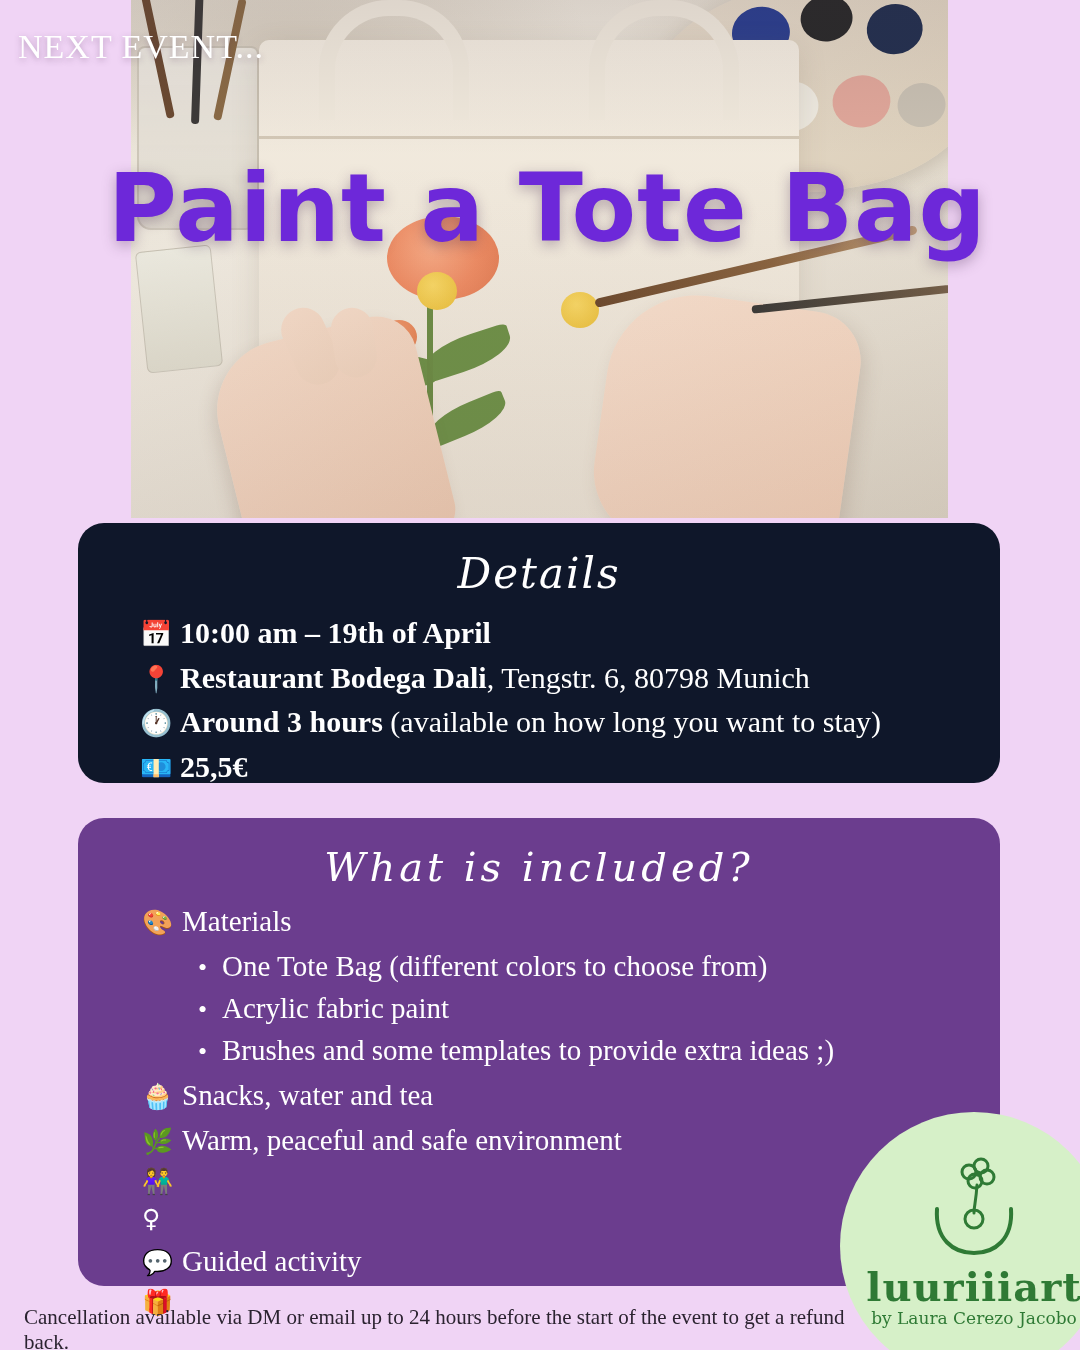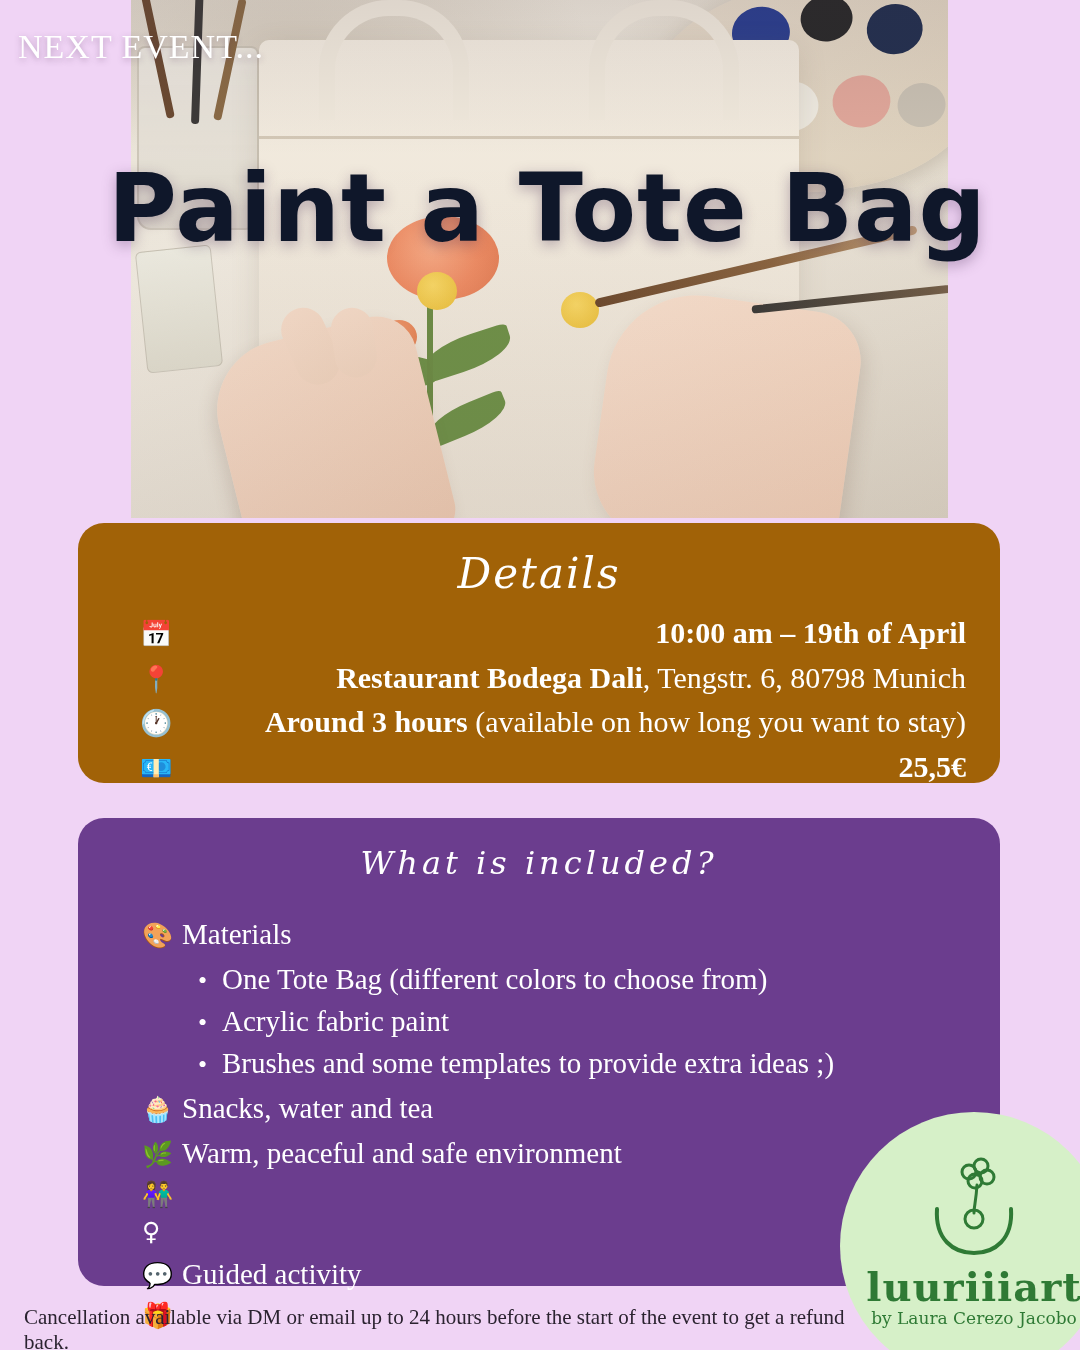--- a/index.html
+++ b/index.html
@@ -208,74 +208,74 @@
   }
   .title {
     position: absolute;
     left: 108px;
     top: 160px;
     width: 880px;
     font-family: "DejaVu Sans", sans-serif;
     font-weight: bold;
     font-size: 94px;
     line-height: 1.05;
-    color: #0f172a;
+    color: #6d28d9;
     letter-spacing: 1px;
     text-shadow: 0 4px 14px rgba(70,40,80,0.35);
   }
 
   
   .card {
     position: absolute;
     left: 78px;
     width: 922px;
     border-radius: 26px;
     box-sizing: border-box;
     color: #ffffff;
   }
   .card-details {
     top: 523px;
     height: 260px;
-    background: #a16207;
+    background: #0f172a;
     padding: 20px 34px 22px;
   }
   .card-included {
     top: 818px;
     height: 468px;
     background: #6b3d8e;
     padding: 20px 34px 22px;
   }
   .card-heading {
     text-align: center;
     font-family: "DejaVu Serif", serif;
     font-style: italic;
     font-size: 42px;
     letter-spacing: 2px;
     margin: 6px 0 14px;
     color: #ffffff;
   }
   .card-included .card-heading {
     letter-spacing: 4px;
-    font-size: 32px;
-    margin-bottom: 31px;
+    font-size: 40px;
+    margin-bottom: 10px;
   }
   .row {
     display: flex;
     align-items: baseline;
     font-size: 30px;
     line-height: 1.42;
     margin: 0 0 2px 28px;
   }
   .row .emoji {
     width: 40px;
     flex: none;
     font-family: "DejaVu Sans", sans-serif;
     font-size: 26px;
   }
-  .row .txt { flex: 1; text-align: right; }
+  .row .txt { flex: 1; }
   .row .txt b { font-weight: bold; }
 
   .inc-row {
     display: flex;
     align-items: baseline;
     font-size: 29px;
     line-height: 1.45;
     margin: 0 0 3px 30px;
   }
   .inc-row .emoji {

